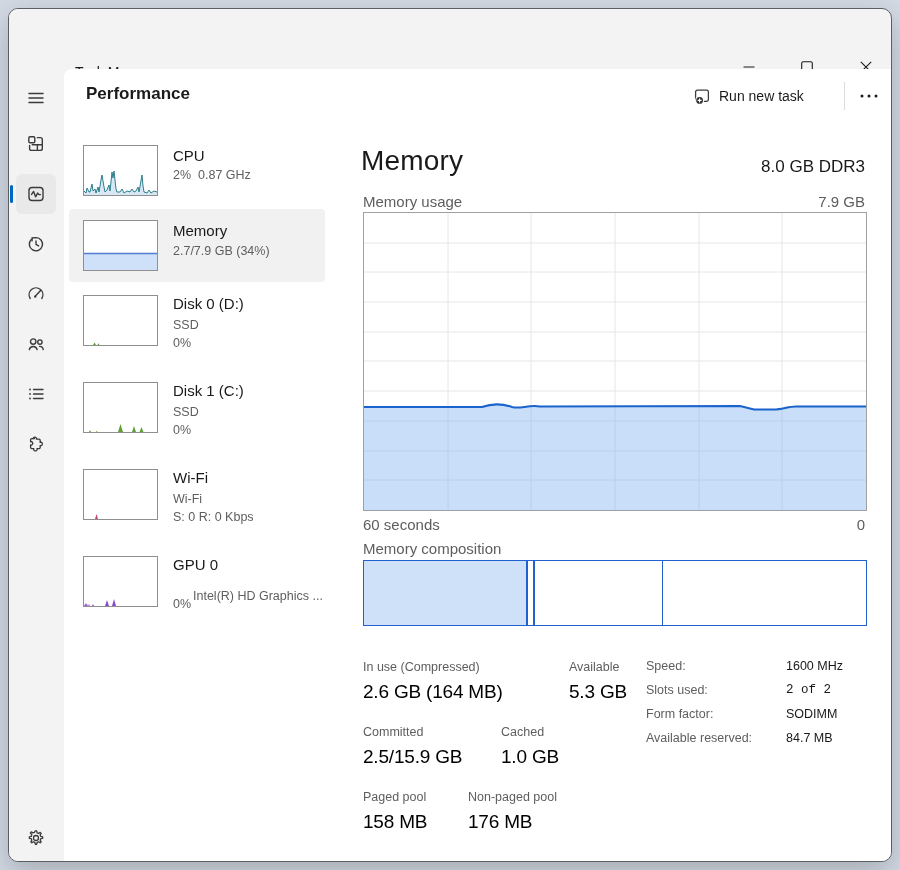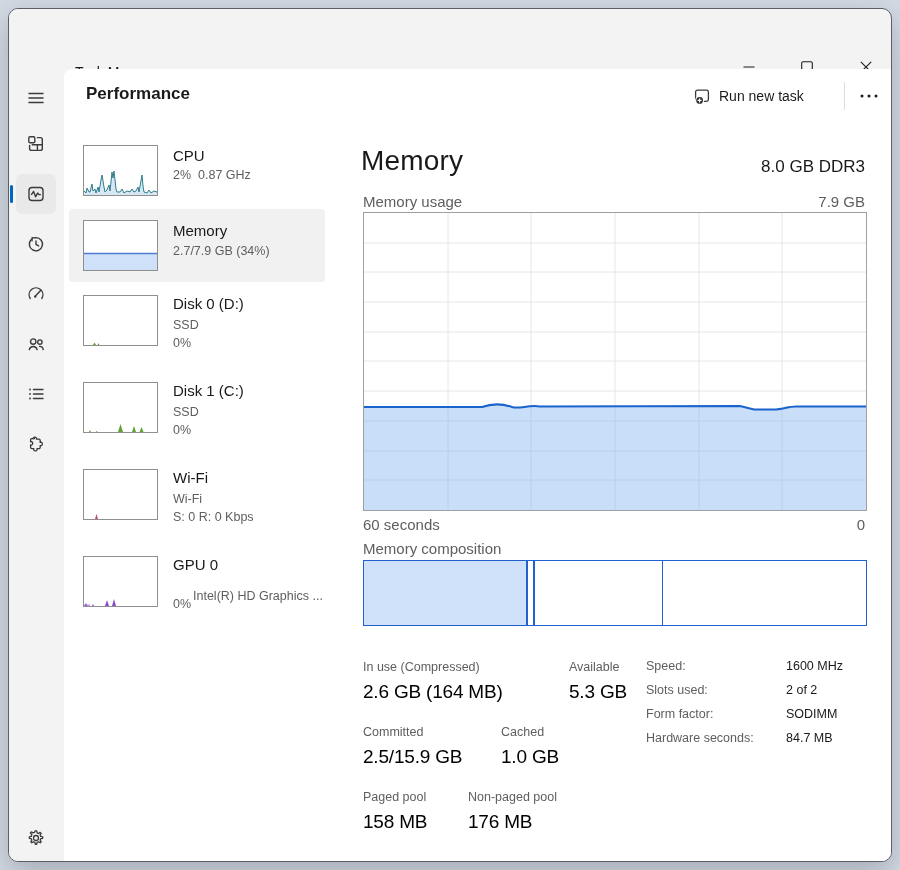--- a/index.html
+++ b/index.html
@@ -289,19 +289,19 @@
     <div class="stat-value">158 MB</div>
   </div>
   <div class="abs" style="left:459px;top:780px;">
     <div class="stat-label">Non-paged pool</div>
     <div class="stat-value">176 MB</div>
   </div>
 
   <div class="abs det-label" style="left:637px;top:650px;">Speed:</div>
   <div class="abs det-value" style="left:777px;top:650px;">1600 MHz</div>
   <div class="abs det-label" style="left:637px;top:674px;">Slots used:</div>
-  <div class="abs det-value" style="left:777px;top:674px;">2 of 2</div>
+  <div class="abs det-value" style="left:777px;top:674px;font-family:Liberation Mono, monospace;">2 of 2</div>
   <div class="abs det-label" style="left:637px;top:698px;">Form factor:</div>
   <div class="abs det-value" style="left:777px;top:698px;">SODIMM</div>
-  <div class="abs det-label" style="left:637px;top:722px;">Hardware seconds:</div>
+  <div class="abs det-label" style="left:637px;top:722px;">Available reserved:</div>
   <div class="abs det-value" style="left:777px;top:722px;">84.7 MB</div>
 
 </div>
 
 </body></html>

